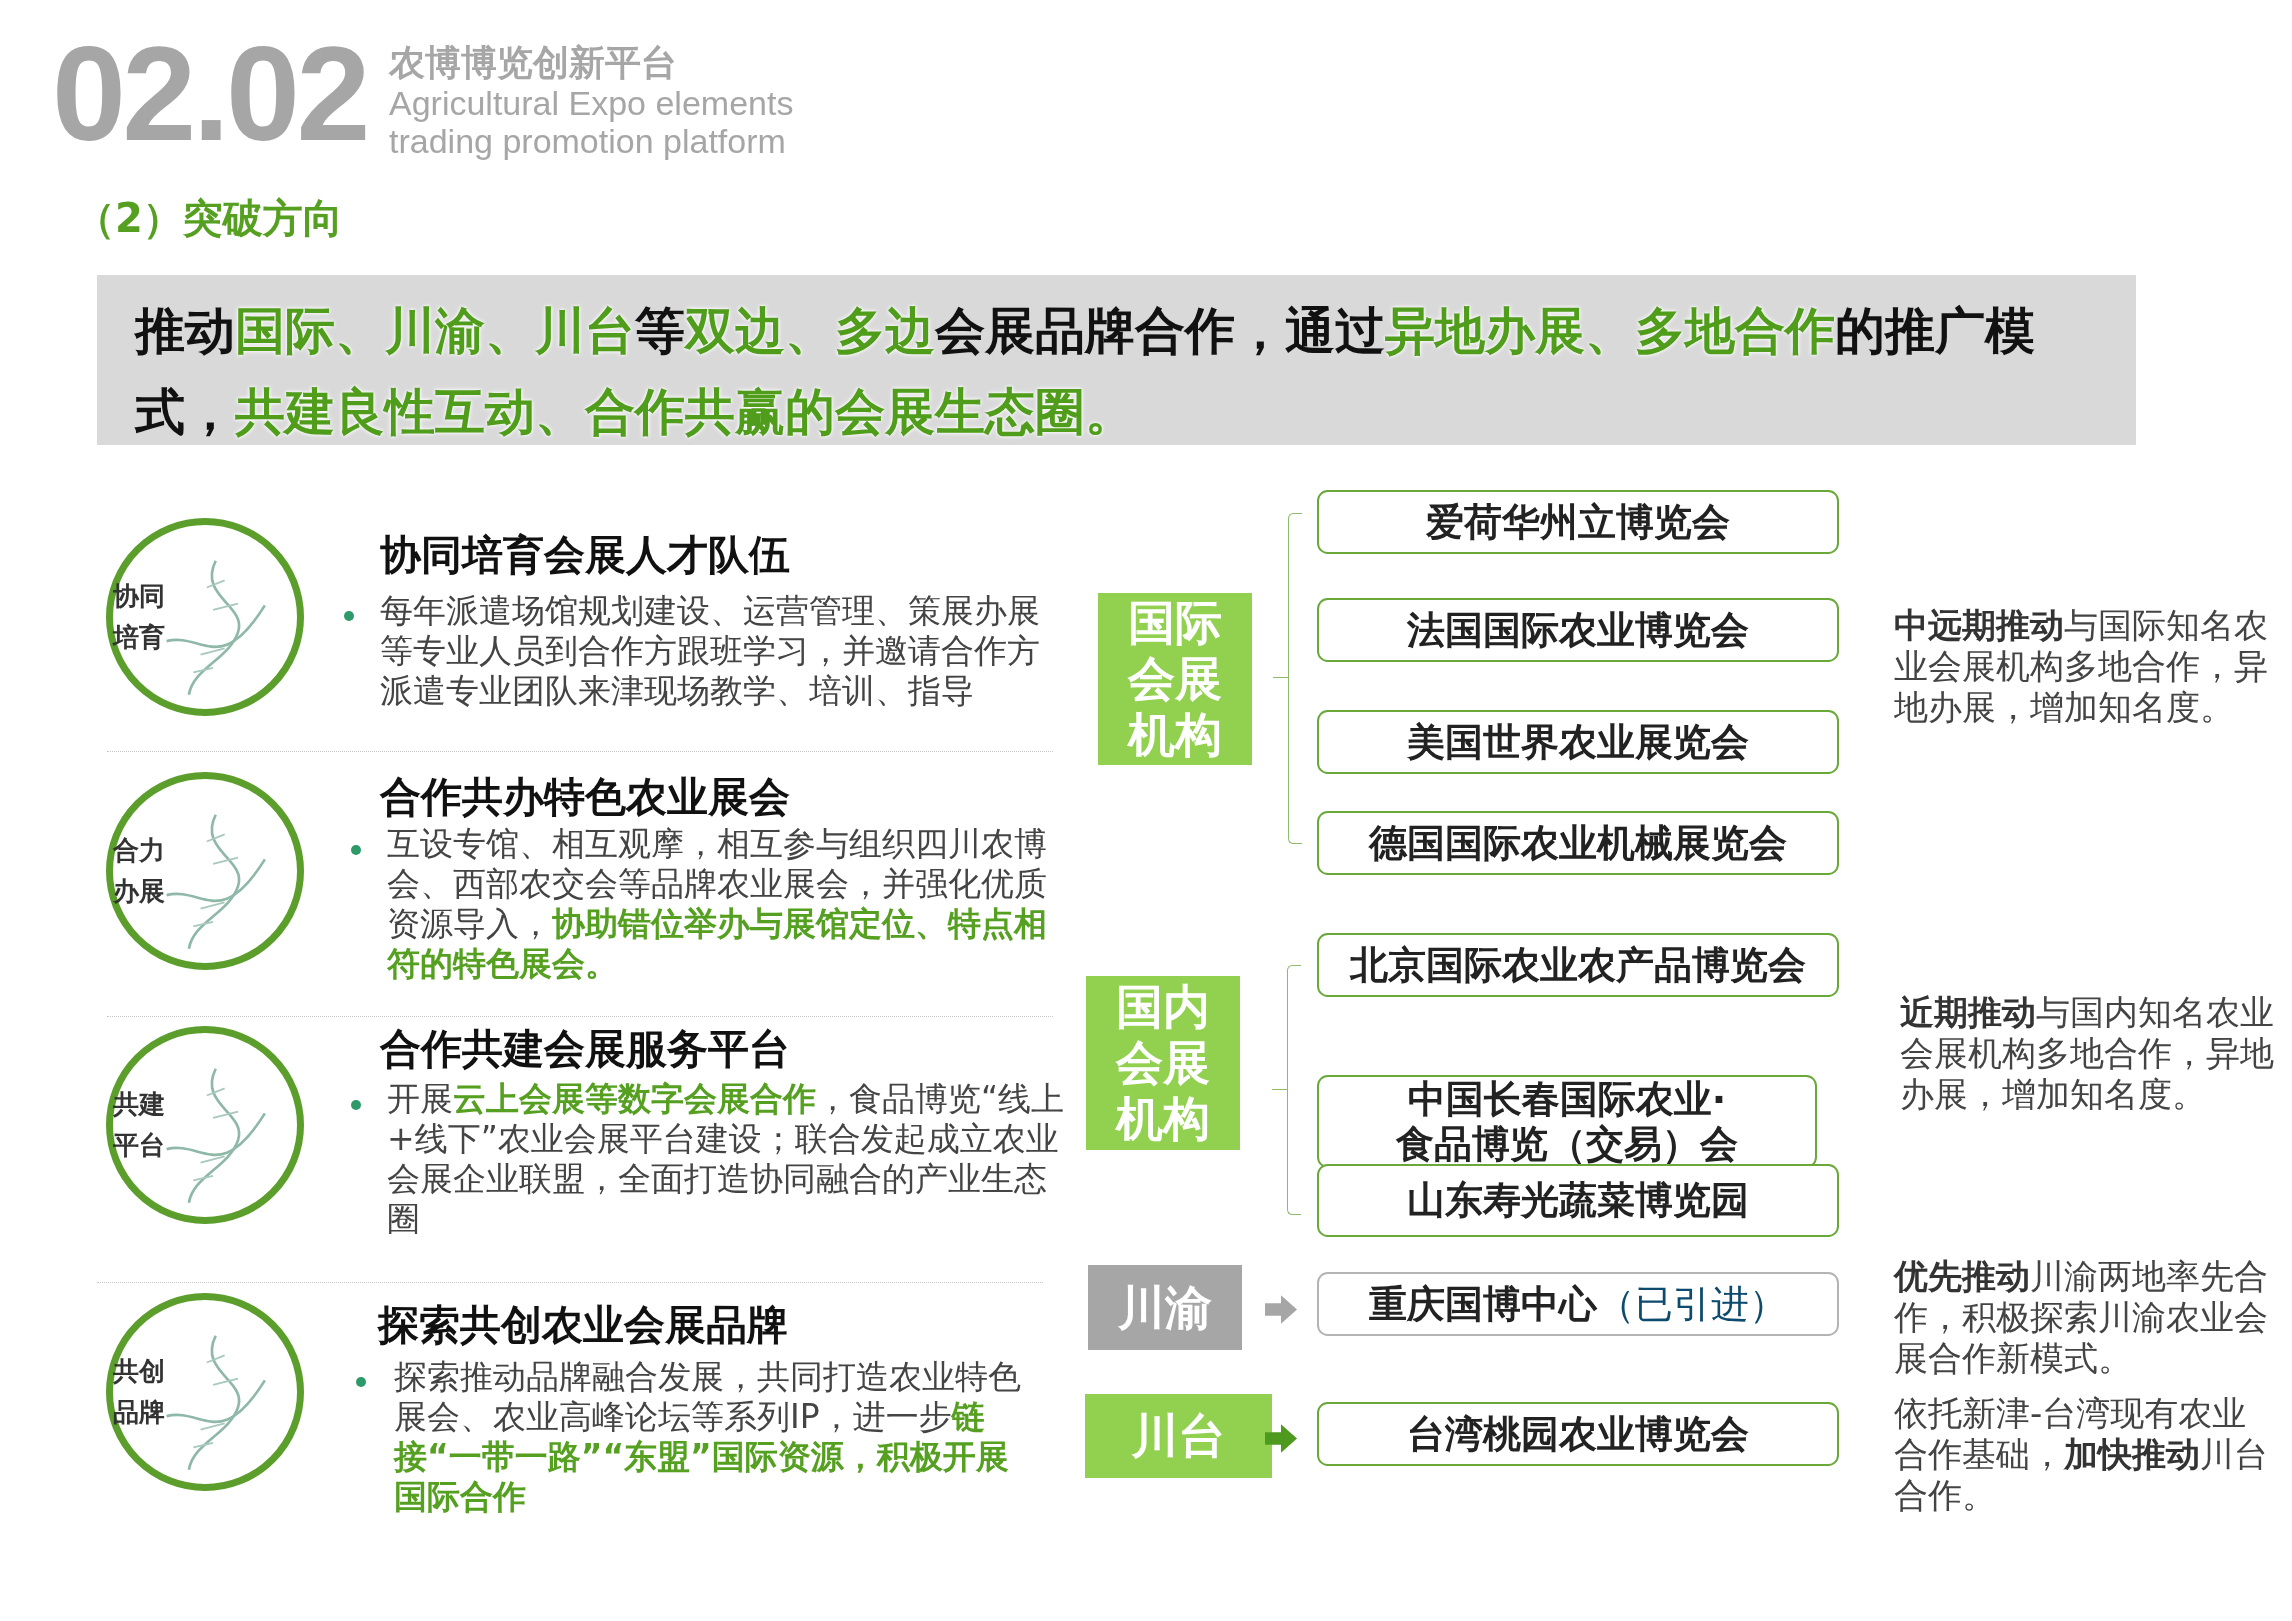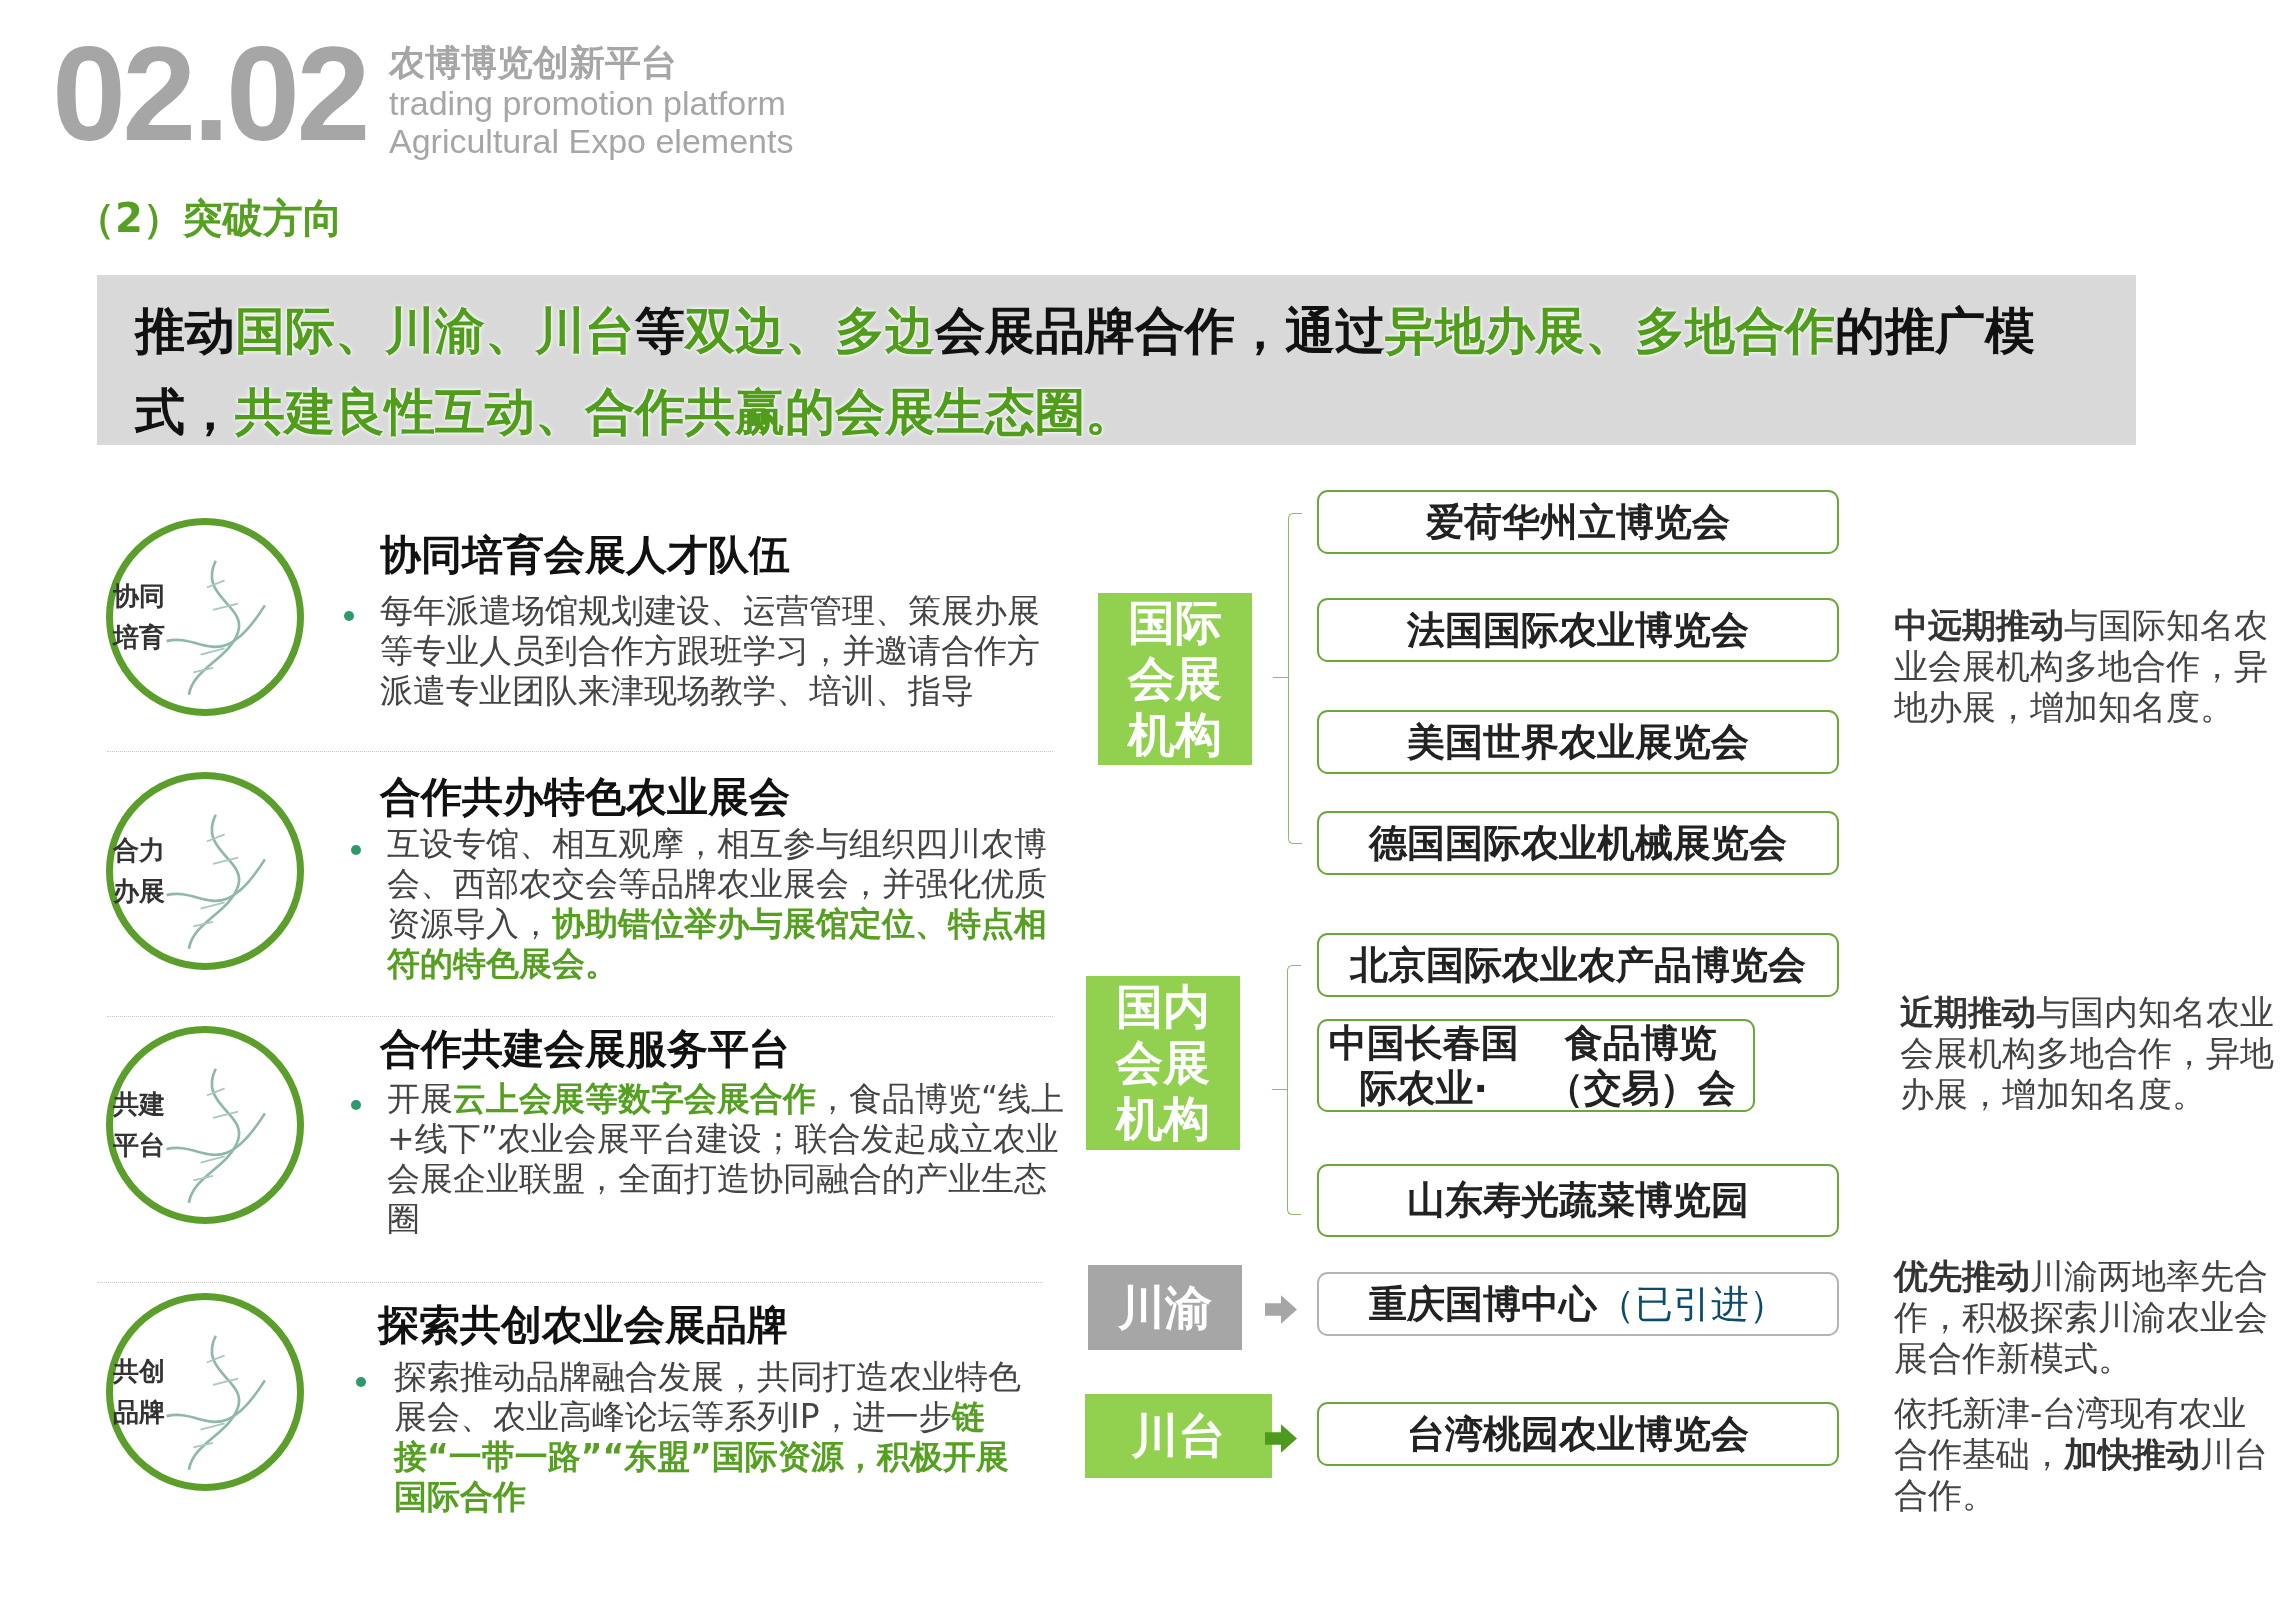--- a/index.html
+++ b/index.html
@@ -33,22 +33,22 @@
   .bracket{border-left:1.8px solid #8dbb6a;}
   .note{font-size:34px;line-height:41px;color:#444;width:376px;}
   .note b{color:#333;}
 </style>
 </head>
 <body>
 
 <div class="abs sec-num">02.02</div>
 <div class="abs sec-cn">农博博览创新平台</div>
 <div class="abs sec-en">
+  <div>Agricultural Expo elements</div>
   <div>trading promotion platform</div>
-  <div>Agricultural Expo elements</div>
 </div>
 <div class="abs subhead">（2）突破方向</div>
 
 <div class="abs banner">
   <div class="banner-text">
     <span>推动</span><span class="g">国际、川渝、川台</span><span>等</span><span class="g">双边、多边</span><span>会展品牌合作，通过</span><span class="g">异地办展、多地合作</span><span>的推广模式，</span><span class="g">共建良性互动、合作共赢的会展生态圈。</span>
   </div>
 </div>
 
 <div class="abs circle" style="left:106px;top:518px;">
@@ -143,21 +143,21 @@
 <div class="abs cat green" style="left:1086px;top:976px;width:154px;height:174px;">
   <span>国内</span>
   <span>会展</span>
   <span>机构</span>
 </div>
 <div class="abs bracket" style="left:1287px;top:965px;height:125px;border-top:1.8px solid #8dbb6a;width:13.4px;border-top-left-radius:5.4px;"></div>
 <div class="abs bracket" style="left:1287px;top:1090px;height:124px;border-bottom:1.8px solid #8dbb6a;width:13.4px;border-bottom-left-radius:5.4px;"></div>
 <div class="abs" style="left:1272px;top:1089px;width:15px;border-top:1.8px solid #8dbb6a;"></div>
 
 <div class="abs org" style="left:1317px;top:933px;width:522px;height:64px;">北京国际农业农产品博览会</div>
-<div class="abs org" style="left:1317px;top:1019px;width:438px;height:93px;flex-direction:row;">
+<div class="abs org" style="left:1317px;top:1075px;width:500px;height:93px;flex-direction:column;">
   <span>中国长春国际农业·</span>
   <span>食品博览（交易）会</span>
 </div>
 <div class="abs org" style="left:1317px;top:1164px;width:522px;height:73px;">山东寿光蔬菜博览园</div>
 
 <div class="abs note" style="left:1900px;top:992px;">
   <b>近期推动</b><span>与国内知名农业会展机构多地合作，异地办展，增加知名度。</span>
 </div>
 
 <div class="abs cat gray" style="left:1088px;top:1265px;width:154px;height:85px;">

